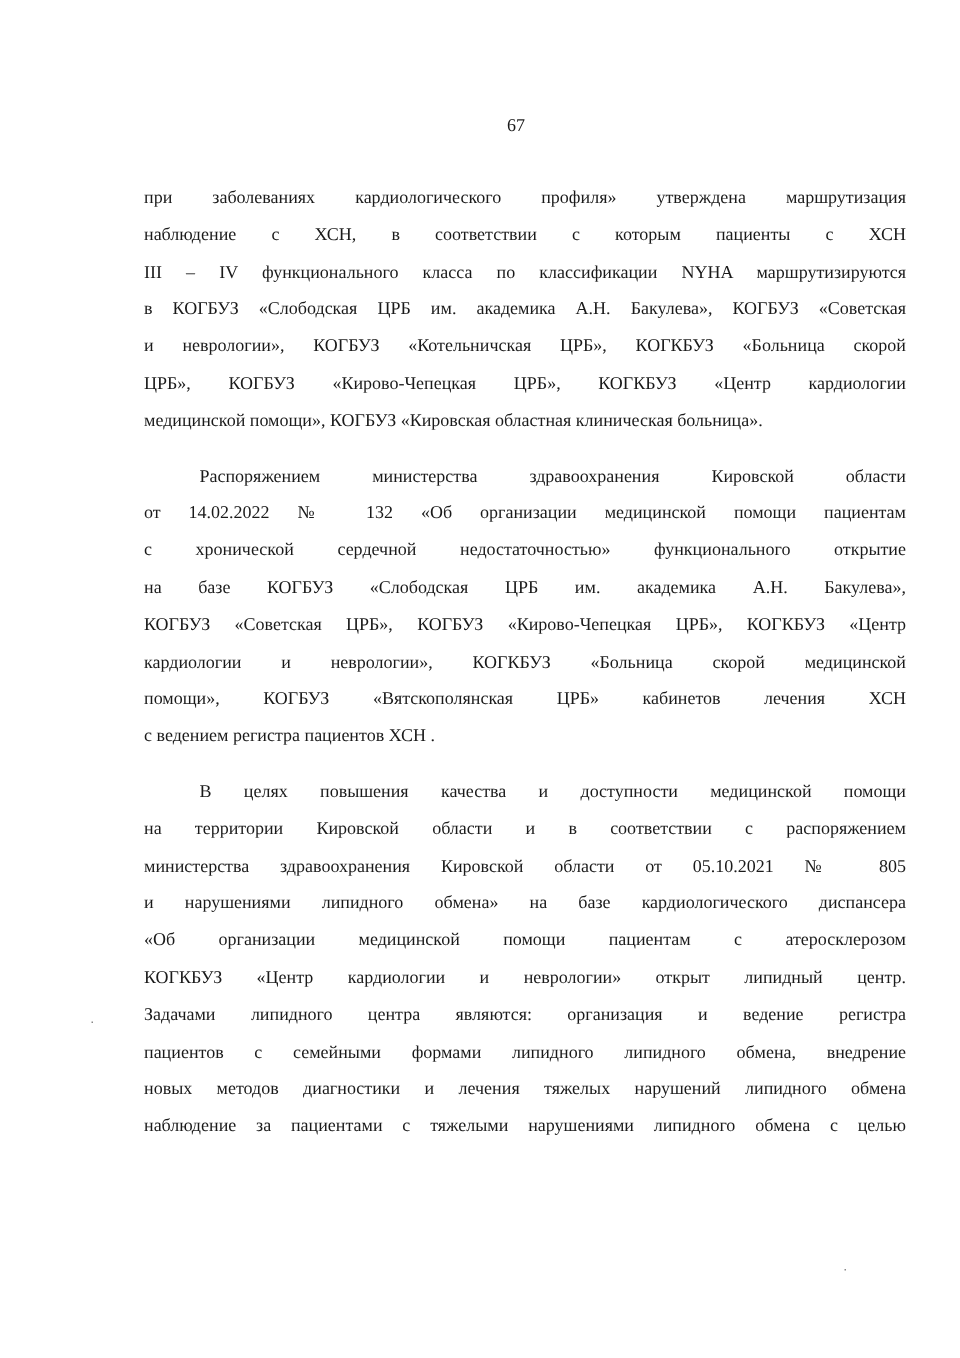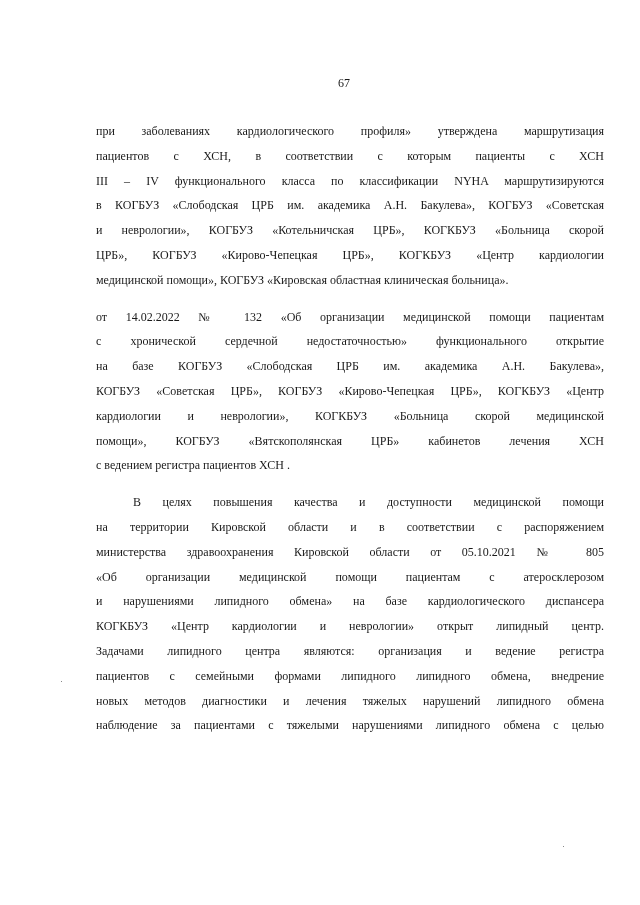--- a/index.html
+++ b/index.html
@@ -60,44 +60,45 @@
   </style>
 </head>
 <body>
 
 <div class="page-number">67</div>
 
 <div class="body-text">
 
   <div class="para">
     <span class="line">при заболеваниях кардиологического профиля» утверждена маршрутизация</span>
-    <span class="line">пациентов с ХСН, в соответствии с которым пациенты с ХСН</span>
+    <span class="line">наблюдение с ХСН, в соответствии с которым пациенты с ХСН</span>
     <span class="line">III – IV функционального класса по классификации NYHA маршрутизируются</span>
     <span class="line">в КОГБУЗ «Слободская ЦРБ им. академика А.Н. Бакулева», КОГБУЗ «Советская</span>
     <span class="line">и неврологии», КОГБУЗ «Котельничская ЦРБ», КОГКБУЗ «Больница скорой</span>
     <span class="line">ЦРБ», КОГБУЗ «Кирово-Чепецкая ЦРБ», КОГКБУЗ «Центр кардиологии</span>
     <span class="line last">медицинской помощи», КОГБУЗ «Кировская областная клиническая больница».</span>
   </div>
 
   <div class="para">
+    <span class="line indent">Распоряжением министерства здравоохранения Кировской области</span>
     <span class="line">от 14.02.2022 № 132 «Об организации медицинской помощи пациентам</span>
     <span class="line">с хронической сердечной недостаточностью» функционального открытие</span>
     <span class="line">на базе КОГБУЗ «Слободская ЦРБ им. академика А.Н. Бакулева»,</span>
     <span class="line">КОГБУЗ «Советская ЦРБ», КОГБУЗ «Кирово-Чепецкая ЦРБ», КОГКБУЗ «Центр</span>
     <span class="line">кардиологии и неврологии», КОГКБУЗ «Больница скорой медицинской</span>
     <span class="line">помощи», КОГБУЗ «Вятскополянская ЦРБ» кабинетов лечения ХСН</span>
     <span class="line last">с ведением регистра пациентов ХСН .</span>
   </div>
 
   <div class="para">
     <span class="line indent">В целях повышения качества и доступности медицинской помощи</span>
     <span class="line">на территории Кировской области и в соответствии с распоряжением</span>
     <span class="line">министерства здравоохранения Кировской области от 05.10.2021 № 805</span>
+    <span class="line">и нарушениями липидного обмена» на базе кардиологического диспансера</span>
     <span class="line">«Об организации медицинской помощи пациентам с атеросклерозом</span>
-    <span class="line">и нарушениями липидного обмена» на базе кардиологического диспансера</span>
     <span class="line">КОГКБУЗ «Центр кардиологии и неврологии» открыт липидный центр.</span>
     <span class="line">Задачами липидного центра являются: организация и ведение регистра</span>
     <span class="line">пациентов с семейными формами липидного липидного обмена, внедрение</span>
     <span class="line">новых методов диагностики и лечения тяжелых нарушений липидного обмена</span>
     <span class="line">наблюдение за пациентами с тяжелыми нарушениями липидного обмена с целью</span>
   </div>
 
 </div>
 
 <div class="speck" style="left:61px; top:681px;"></div>

